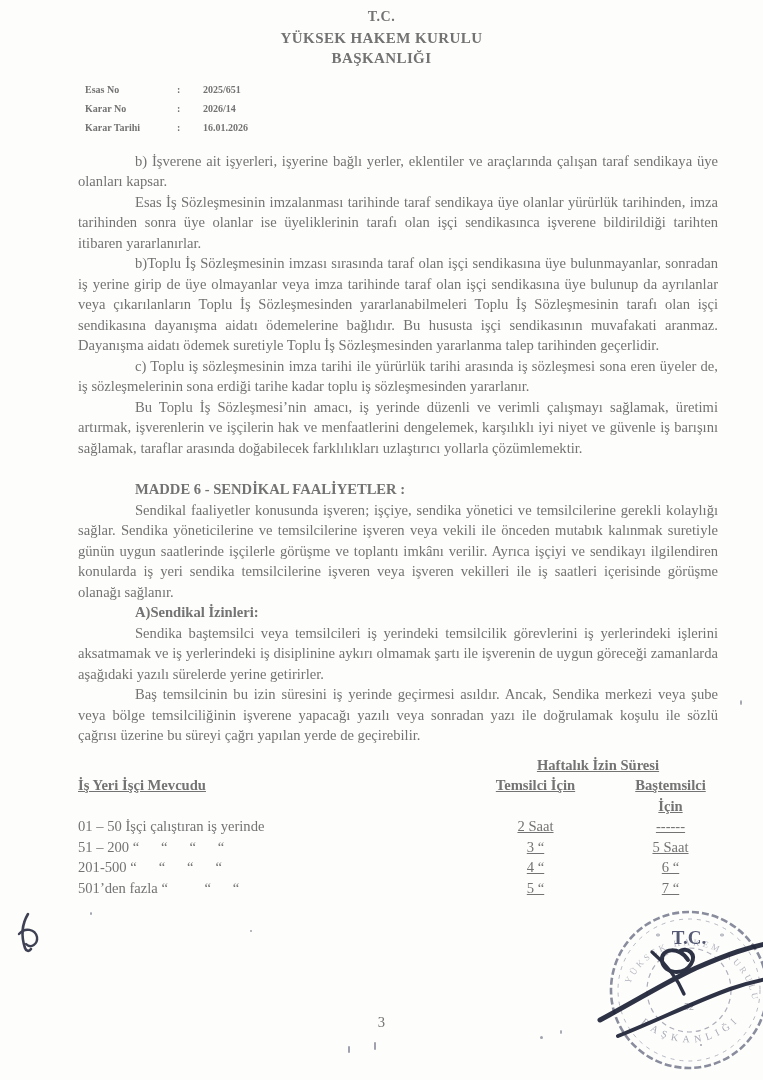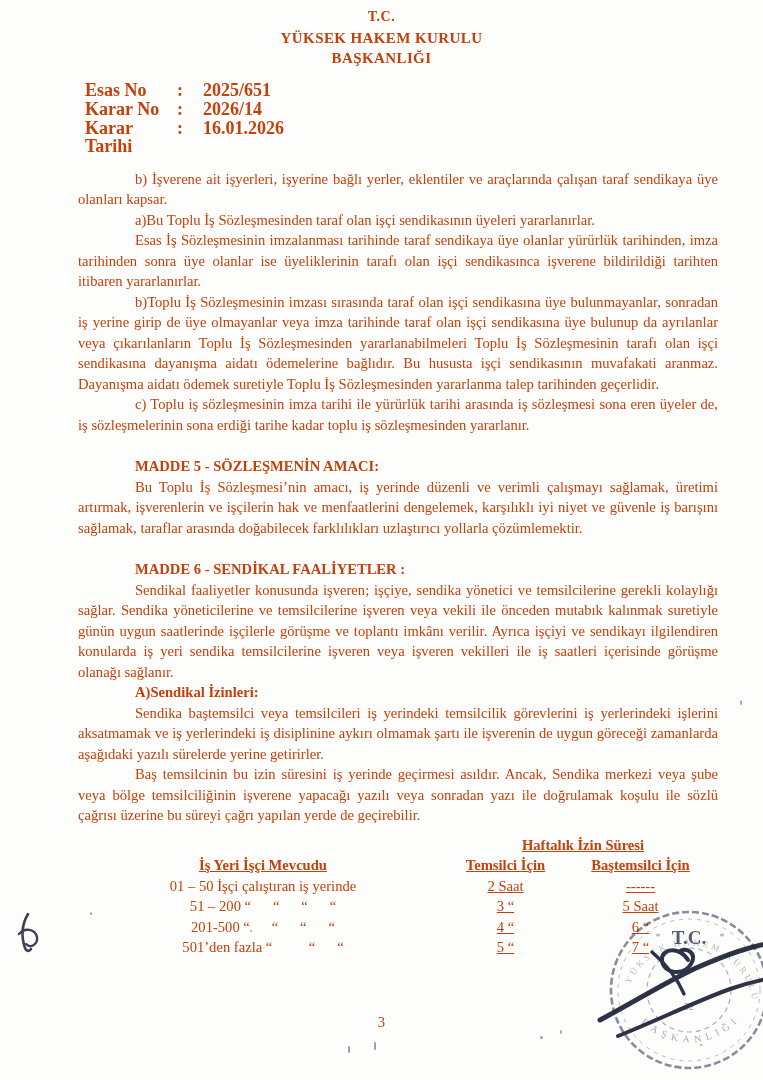--- a/index.html
+++ b/index.html
@@ -2,47 +2,47 @@
 <html lang="tr"><head>
 <meta charset="utf-8">
 <style>
   html,body{margin:0;padding:0;background:#e8e8e6;}
   .page{
     position:relative;
     width:763px;height:1080px;
     margin:0 auto;
     background:#fdfdfb;
     overflow:hidden;
-    color:#c2410c;
+    color:#737373;
     font-family:"Liberation Serif","DejaVu Serif",serif;
     font-size:14.6px;
     line-height:20.5px;
   }
   .letterhead{ text-align:center; padding-top:7px; font-weight:bold; }
   .letterhead .l1{ font-size:14px; letter-spacing:.5px;}
   .letterhead .l2{ font-size:15px; letter-spacing:.4px;}
   .letterhead .l3{ font-size:15px; letter-spacing:.4px;}
-  .meta{ margin:12px 0 0 85px; font-weight:bold; font-size:18px;}
+  .meta{ margin:12px 0 0 85px; font-weight:bold; font-size:10px;}
   .meta-row{ display:flex; line-height:18px; margin-bottom:1px;}
   .meta-row .lab{ width:92px; }
   .meta-row .sep{ width:26px; }
   .meta-row .val{ font-weight:bold; }
   .bodytext{ margin:14px 45px 0 78px; text-align:justify; }
   .para{ text-indent:57px; margin:0; }
   .heading{ font-weight:bold; text-indent:57px; margin:0; }
   .gap-lg{ margin-top:21px; }
   .gap-md{ margin-top:12px; }
   .subheading{ font-weight:bold; text-indent:57px; margin:0; }
   
   .leave-table{ margin:9px 45px 0 78px; }
-  .lt-row{ display:grid; grid-template-columns:370px 115px 1fr; }
+  .lt-row{ display:grid; grid-template-columns:370px 115px 1fr;gap:30px; }
   .lt-period{ grid-column:2 / 4; text-align:center; }
   .u{ text-decoration:underline; font-weight:bold; }
   .lt-c{ text-align:center;text-decoration:underline; }
-  .lt-l{ text-align:center; }
+  .lt-l{ text-align:left; }
   
   .seal{ position:absolute; top:898px; left:592px; width:190px; height:185px; pointer-events:none;}
   
   .paraf{ position:absolute; top:908px; left:8px; width:42px; height:50px; }
   .pagenum{ position:absolute; top:1012px; left:0; right:0; text-align:center; font-size:14.6px; }
   .speck{ position:absolute; background:rgba(45,50,80,.45); border-radius:50%; }
 </style>
 </head>
 <body>
 
@@ -69,26 +69,24 @@
       <span class="lab">Karar Tarihi</span>
       <span class="sep">:</span>
       <span class="val">16.01.2026</span>
     </div>
   </div>
 
   <div class="bodytext">
 
     <p class="para">b) İşverene ait işyerleri, işyerine bağlı yerler, eklentiler ve araçlarında çalışan taraf sendikaya üye olanları kapsar.</p>
 
-    <p class="para">a)Bu Toplu İş Sözleşmesinden taraf olan işçi sendikasının üyeleri yararlanırlar.</p>
     <p class="para">Esas İş Sözleşmesinin imzalanması tarihinde taraf sendikaya üye olanlar yürürlük tarihinden, imza tarihinden sonra üye olanlar ise üyeliklerinin tarafı olan işçi sendikasınca işverene bildirildiği tarihten itibaren yararlanırlar.</p>
     <p class="para">b)Toplu İş Sözleşmesinin imzası sırasında taraf olan işçi sendikasına üye bulunmayanlar, sonradan iş yerine girip de üye olmayanlar veya imza tarihinde taraf olan işçi sendikasına üye bulunup da ayrılanlar veya çıkarılanların Toplu İş Sözleşmesinden yararlanabilmeleri Toplu İş Sözleşmesinin tarafı olan işçi sendikasına dayanışma aidatı ödemelerine bağlıdır. Bu hususta işçi sendikasının muvafakati aranmaz. Dayanışma aidatı ödemek suretiyle Toplu İş Sözleşmesinden yararlanma talep tarihinden geçerlidir.</p>
     <p class="para">c) Toplu iş sözleşmesinin imza tarihi ile yürürlük tarihi arasında iş sözleşmesi sona eren üyeler de, iş sözleşmelerinin sona erdiği tarihe kadar toplu iş sözleşmesinden yararlanır.</p>
 
-    <p class="heading gap-lg">MADDE 5 - SÖZLEŞMENİN AMACI:</p>
     <p class="para">Bu Toplu İş Sözleşmesi’nin amacı, iş yerinde düzenli ve verimli çalışmayı sağlamak, üretimi artırmak, işverenlerin ve işçilerin hak ve menfaatlerini dengelemek, karşılıklı iyi niyet ve güvenle iş barışını sağlamak, taraflar arasında doğabilecek farklılıkları uzlaştırıcı yollarla çözümlemektir.</p>
 
     <p class="heading gap-lg">MADDE 6 - SENDİKAL FAALİYETLER :</p>
     <p class="para">Sendikal faaliyetler konusunda işveren; işçiye, sendika yönetici ve temsilcilerine gerekli kolaylığı sağlar. Sendika yöneticilerine ve temsilcilerine işveren veya vekili ile önceden mutabık kalınmak suretiyle günün uygun saatlerinde işçilerle görüşme ve toplantı imkânı verilir. Ayrıca işçiyi ve sendikayı ilgilendiren konularda iş yeri sendika temsilcilerine işveren veya işveren vekilleri ile iş saatleri içerisinde görüşme olanağı sağlanır.</p>
 
     <p class="subheading">A)Sendikal İzinleri:</p>
     <p class="para">Sendika baştemsilci veya temsilcileri iş yerindeki temsilcilik görevlerini iş yerlerindeki işlerini aksatmamak ve iş yerlerindeki iş disiplinine aykırı olmamak şartı ile işverenin de uygun göreceği zamanlarda aşağıdaki yazılı sürelerde yerine getirirler.</p>
     <p class="para">Baş temsilcinin bu izin süresini iş yerinde geçirmesi asıldır. Ancak, Sendika merkezi veya şube veya bölge temsilciliğinin işverene yapacağı yazılı veya sonradan yazı ile doğrulamak koşulu ile sözlü çağrısı üzerine bu süreyi çağrı yapılan yerde de geçirebilir.</p>
   </div>
 

